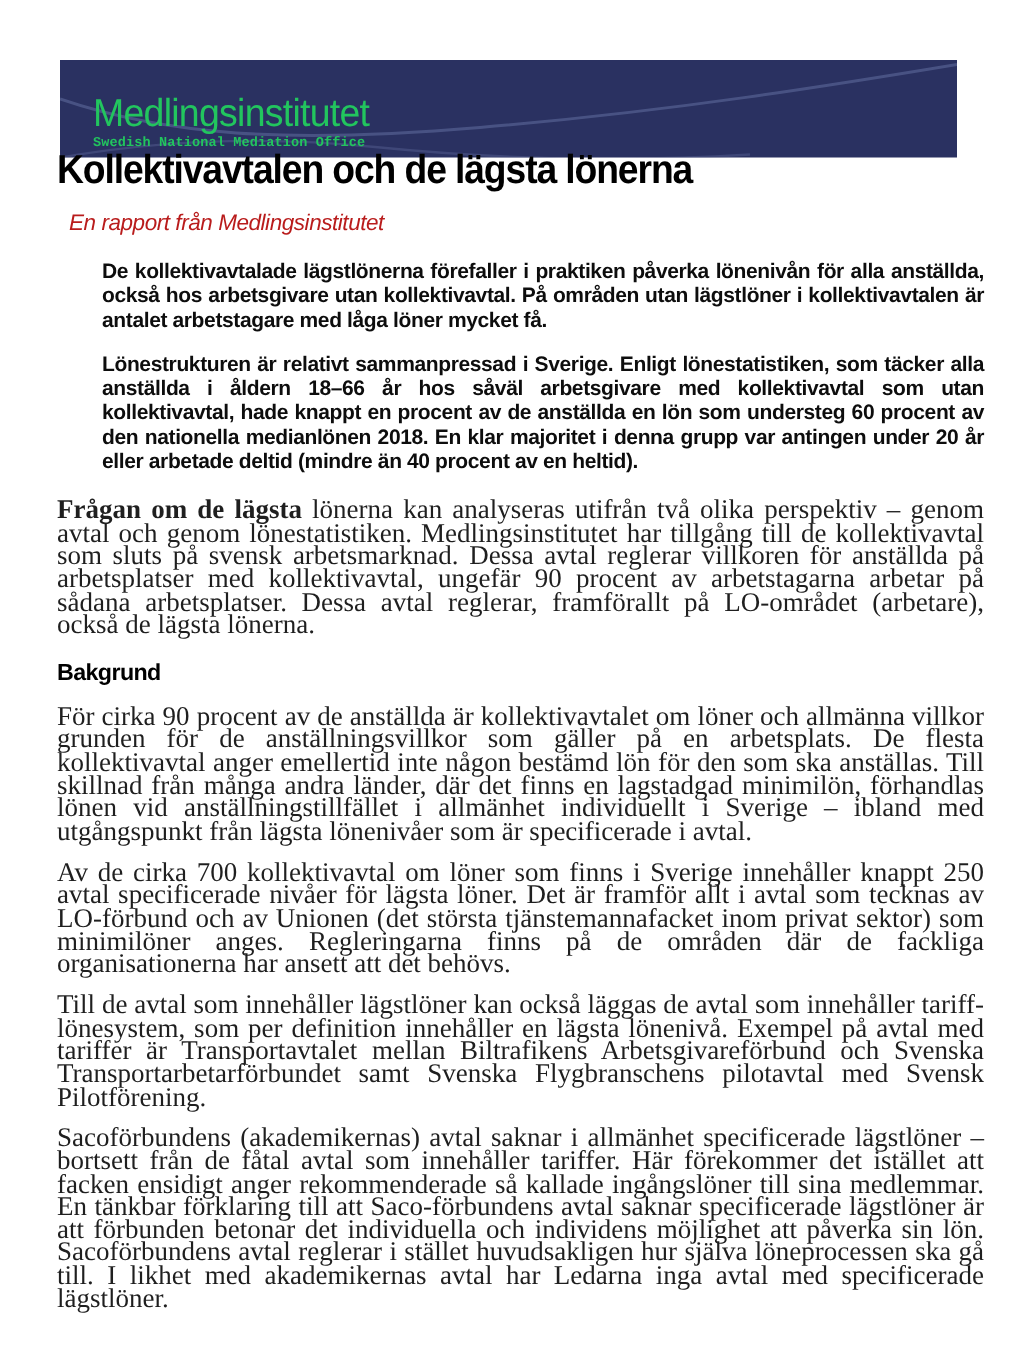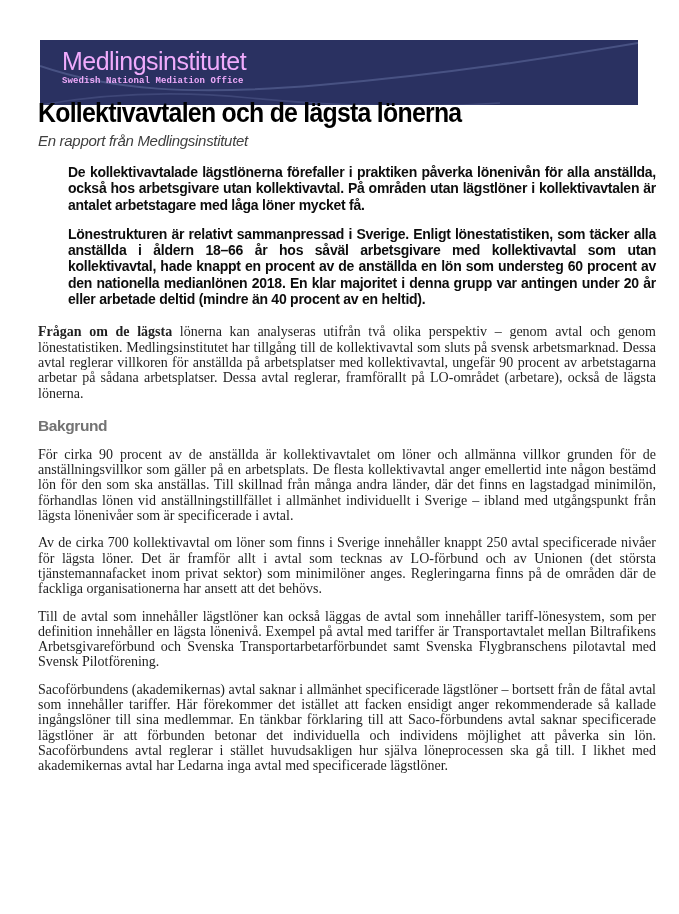--- a/index.html
+++ b/index.html
@@ -26,22 +26,22 @@
     overflow: hidden;
   }
   .banner svg.waves {
     position: absolute;
     left: 0; top: 0;
     width: 100%; height: 100%;
   }
   .logo-block {
     position: absolute;
     left: 22px;
-    top: 7px;
-    color: #f0abfc;
+    top: 21px;
+    color: #22c55e;
   }
   .logo-title {
     font-family: "Liberation Sans", sans-serif;
     font-size: 26px;
     font-weight: 400;
     letter-spacing: -0.5px;
     line-height: 28px;
     display: inline-block;
     transform: scaleX(0.96);
     transform-origin: left center;
@@ -71,53 +71,53 @@
     transform: scaleX(0.92);
     transform-origin: left center;
     white-space: nowrap;
   }
   .doc-subtitle, .doc-authors {
     font-family: "Liberation Sans", sans-serif;
     font-style: italic;
     font-size: 15px;
     line-height: 18px;
     letter-spacing: -0.3px;
-    color: #404040;
-    margin: 0;
+    color: #b91c1c;
+    margin: 8px;
   }
   .lead-block {
     margin: 14px 0 0 30px;
     width: 588px;
   }
   .lead-para {
     font-family: "Liberation Sans", sans-serif;
     font-weight: bold;
     font-size: 14px;
     line-height: 16.3px;
     letter-spacing: -0.25px;
     color: #0d0d0d;
     text-align: justify;
     margin: 0 0 13px 0;
   }
   .body-para {
-    font-size: 14px;
+    font-size: 18px;
     line-height: 15.3px;
     color: #1f1f1f;
     text-align: justify;
     margin: 12px 0 11px 0;
   }
   .body-para .lead-in {
     font-weight: bold;
   }
   .section-heading {
     font-family: "Liberation Sans", sans-serif;
     font-weight: bold;
     font-size: 15.5px;
     letter-spacing: -0.4px;
-    color: #737373;
+    color: #000000;
     margin: 16px 0 10px 0;
   }
   .intro-gap { margin-top: 17px; }
 </style>
 </head>
 <body>
 
 <div class="page">
 
   <div class="banner">

